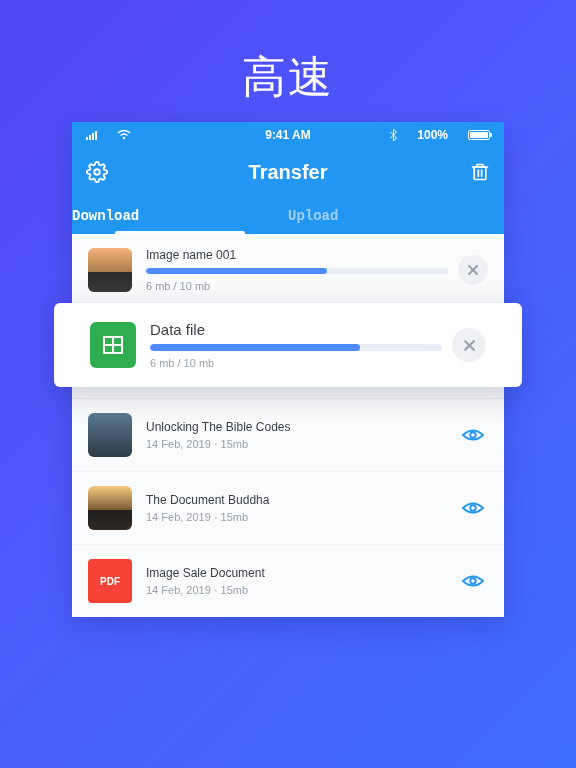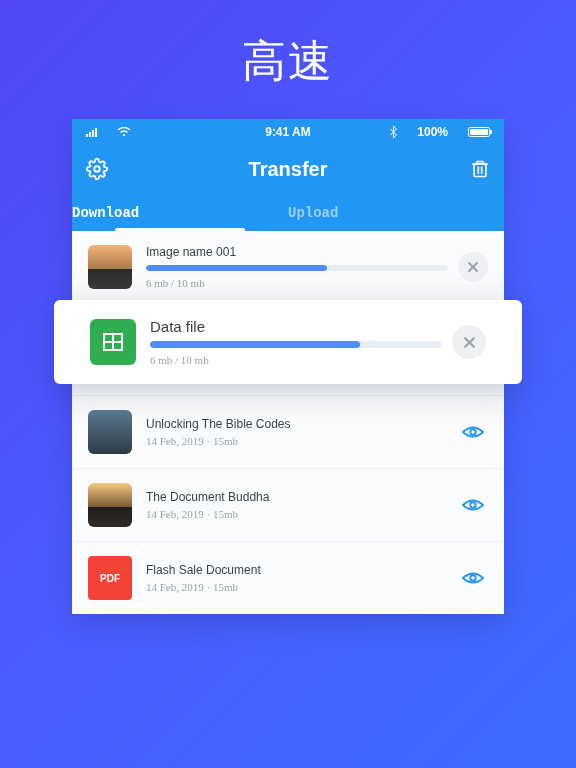--- a/index.html
+++ b/index.html
@@ -1,23 +1,23 @@
 <!DOCTYPE html>
 <html><head>
 <meta charset="utf-8">
 <style>
   * { box-sizing: border-box; margin: 0; padding: 0; }
   html, body { width: 576px; height: 768px; overflow: hidden; font-family: -apple-system, 'Helvetica Neue', Arial, sans-serif; }
   body { background: linear-gradient(135deg, #5046f5 0%, #4a5cff 50%, #3d6bff 100%); display: flex; flex-direction: column; align-items: center; }
 
-  .promo { text-align: right; color: #fff; margin-top: 32px; }
+  .promo { text-align: right; color: #fff; margin-top: 48px; }
   .promo-big { font-size: 44px; font-weight: 500; letter-spacing: 2px; }
   .promo-sub { font-size: 22px; font-weight: 300; margin-top: 4px; letter-spacing: 2px; }
 
-  .phone { width: 432px; margin-top: 28px; background: #14532d; border-radius: 6px 6px 0 0; overflow: visible; box-shadow: 0 10px 30px rgba(0,0,0,0.15); position: relative; }
+  .phone { width: 432px; margin-top: 15px; background: #14532d; border-radius: 6px 6px 0 0; overflow: visible; box-shadow: 0 10px 30px rgba(0,0,0,0.15); position: relative; }
 
   
   .statusbar { height: 26px; background: #2196f3; display: flex; align-items: center; justify-content: space-between; padding: 0 14px; color: #fff; font-size: 12px; font-weight: 600; }
   .sb-left, .sb-right { display: flex; align-items: center; gap: 20px; }
   .sb-center { position: absolute; left: 0; right: 0; text-align: center; pointer-events: none; font-size: 12px; font-weight: 600; }
   .sig-bars { display: flex; align-items: flex-end; gap: 1px; }
   .sig-bars span { width: 2px; background: #fff; }
   .sig-bars span:nth-child(1){height:3px}.sig-bars span:nth-child(2){height:5px}.sig-bars span:nth-child(3){height:7px}.sig-bars span:nth-child(4){height:9px}
   .wifi-icon svg, .bt-icon svg { display:block; }
   .battery { width: 22px; height: 10px; border: 1px solid #fff; border-radius: 2px; position: relative; }
@@ -46,21 +46,21 @@
   .thumb.img4 { background: linear-gradient(180deg,#f6c980 0%, #7a5a34 55%, #1f1f1f 55%, #302a24 100%); }
   .thumb.pdf { background:#f44336; color:#fff; font-size:10px; font-weight:700; border-radius:4px; }
   .thumb.sheet { background:#2eae4f; display:flex; align-items:center; justify-content:center; }
   .sheet-grid { width:20px; height:18px; border:2px solid #fff; position:relative; }
   .sheet-grid::before, .sheet-grid::after { content:''; position:absolute; background:#fff; }
   .sheet-grid::before { left:50%; top:0; bottom:0; width:2px; margin-left:-1px; }
   .sheet-grid::after { top:50%; left:0; right:0; height:2px; margin-top:-1px; }
 
   .body { flex:1; margin-left:14px; min-width:0; }
   .title { font-size:12px; color:#3a3f47; font-weight:500; margin-bottom:4px; white-space:nowrap; overflow:hidden; text-overflow:ellipsis; }
-  .meta { font-size:11px; color:#9aa1aa;font-family:Liberation Serif, serif; }
+  .meta { font-size:11px; color:#9aa1aa; }
   .progress { height:6px; background:#e9eef6; border-radius:4px; overflow:hidden; margin:6px 0 6px; position:relative; }
   .progress-fill { height:100%; background:#4f8cff; border-radius:4px; }
 
   .action { width:30px; height:30px; border-radius:50%; display:flex; align-items:center; justify-content:center; flex:0 0 auto; margin-left:10px; }
   .action.cancel { background:#eef0f3; }
   .action.cancel svg line { stroke:#9aa1aa; stroke-width:2; stroke-linecap:round; }
   .action.eye svg { display:block; }
   .action.eye svg path, .action.eye svg circle { stroke:#2196f3; fill:none; stroke-width:2; }
 
   
@@ -206,21 +206,21 @@
             <circle cx="12" cy="8" r="3"></circle>
           </svg>
       </div>
     </div>
 
     <div class="item" style="border-bottom:none">
       <div class="thumb pdf">
           <span>PDF</span>
         </div>
       <div class="body">
-        <div class="title">Flash Sale Document</div>
+        <div class="title">Image Sale Document</div>
         <div class="meta">14 Feb, 2019 · 15mb</div>
       </div>
       <div class="action eye">
         <svg width="22" height="16" viewBox="0 0 24 16">
             <path d="M1 8 Q12 -2 23 8 Q12 18 1 8 Z"></path>
             <circle cx="12" cy="8" r="3"></circle>
           </svg>
       </div>
     </div>
 

